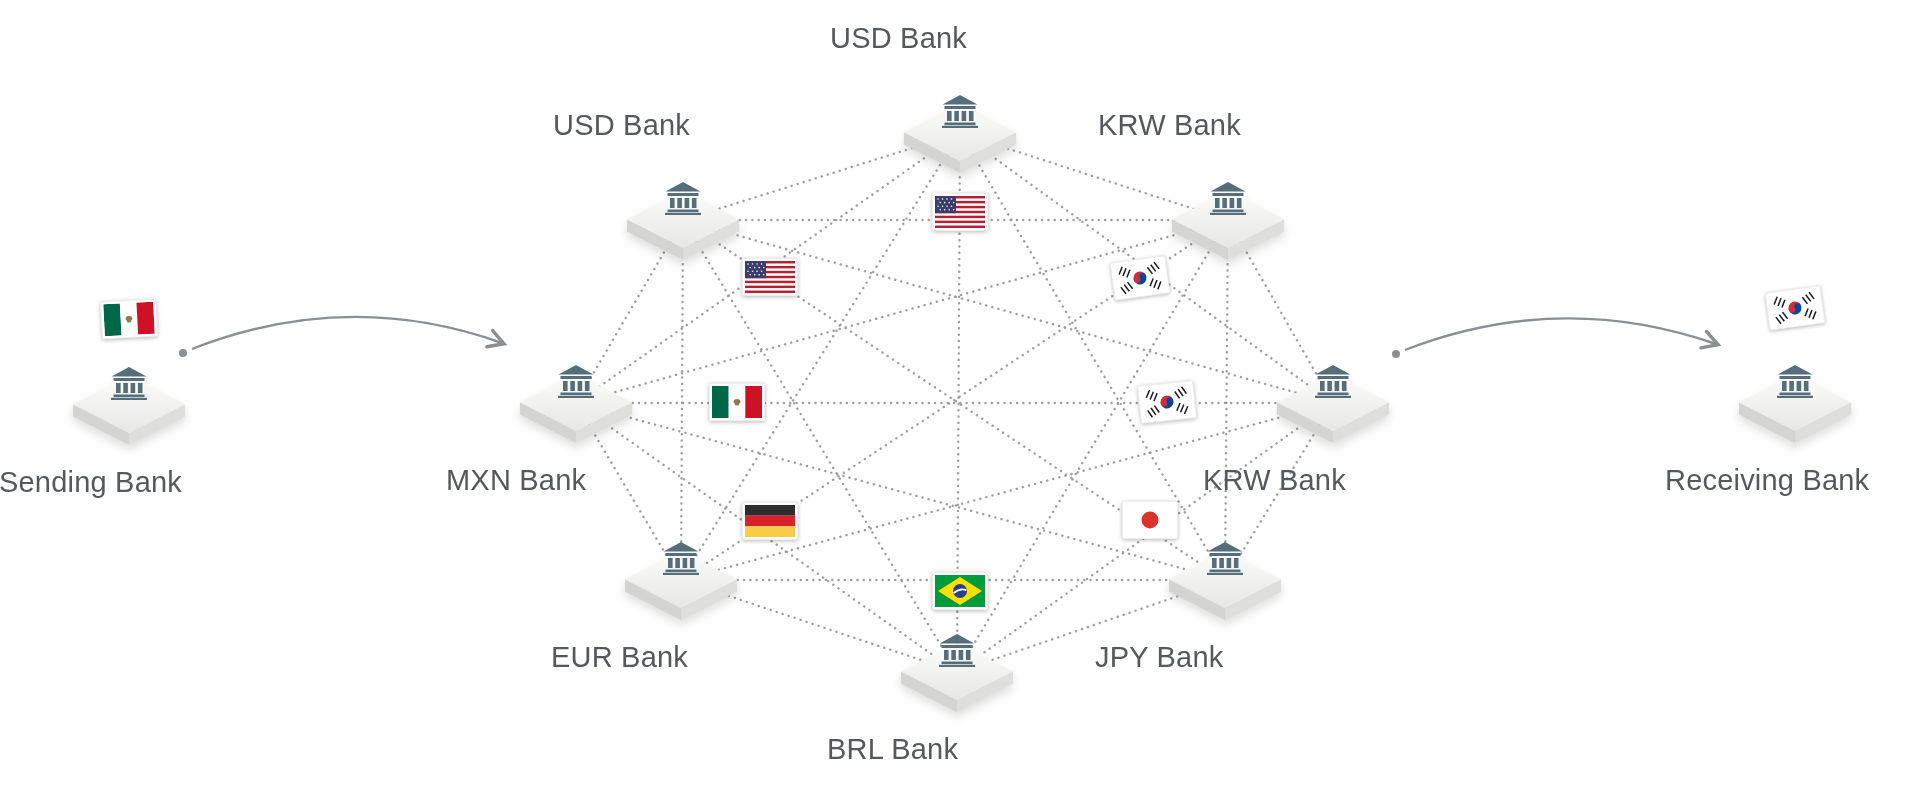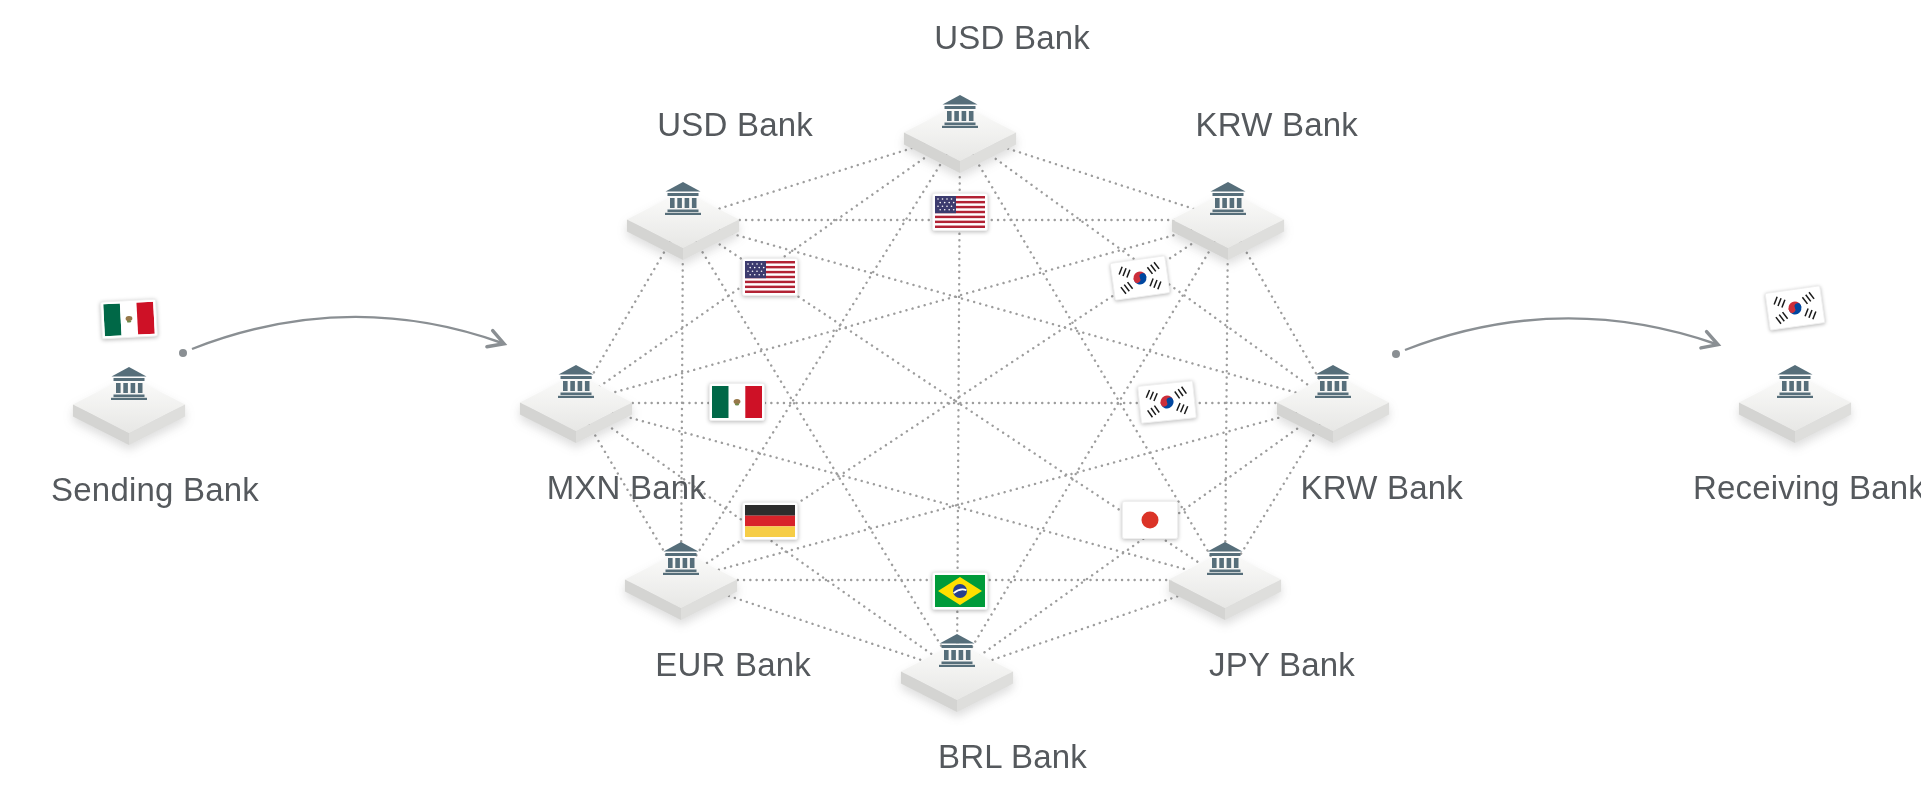--- a/index.html
+++ b/index.html
@@ -35,28 +35,28 @@
   .bank-icon-svg {
     position: absolute;
     left: -20px; top: -38px;
     width: 40px; height: 33px;
   }
 
   .node-label {
     position: absolute;
     left: -130px;
     width: 260px;
-    text-align: right;
-    font-size: 33px;
+    text-align: left;
+    font-size: 29px;
     line-height: 34px;
     color: #55595d;
     letter-spacing: 0.2px;
     white-space: nowrap;
   }
-  .node-label.below { top: 68px; }
+  .node-label.below { top: 60px; }
   .node-label.above { bottom: 78px; }
 
   .flag-sticker {
     position: absolute;
     z-index: 3;
     width: 56px; height: 38px;
     background: #ffffff;
     border: 1px solid #efefef;
     border-radius: 2px;
     padding: 2px;

